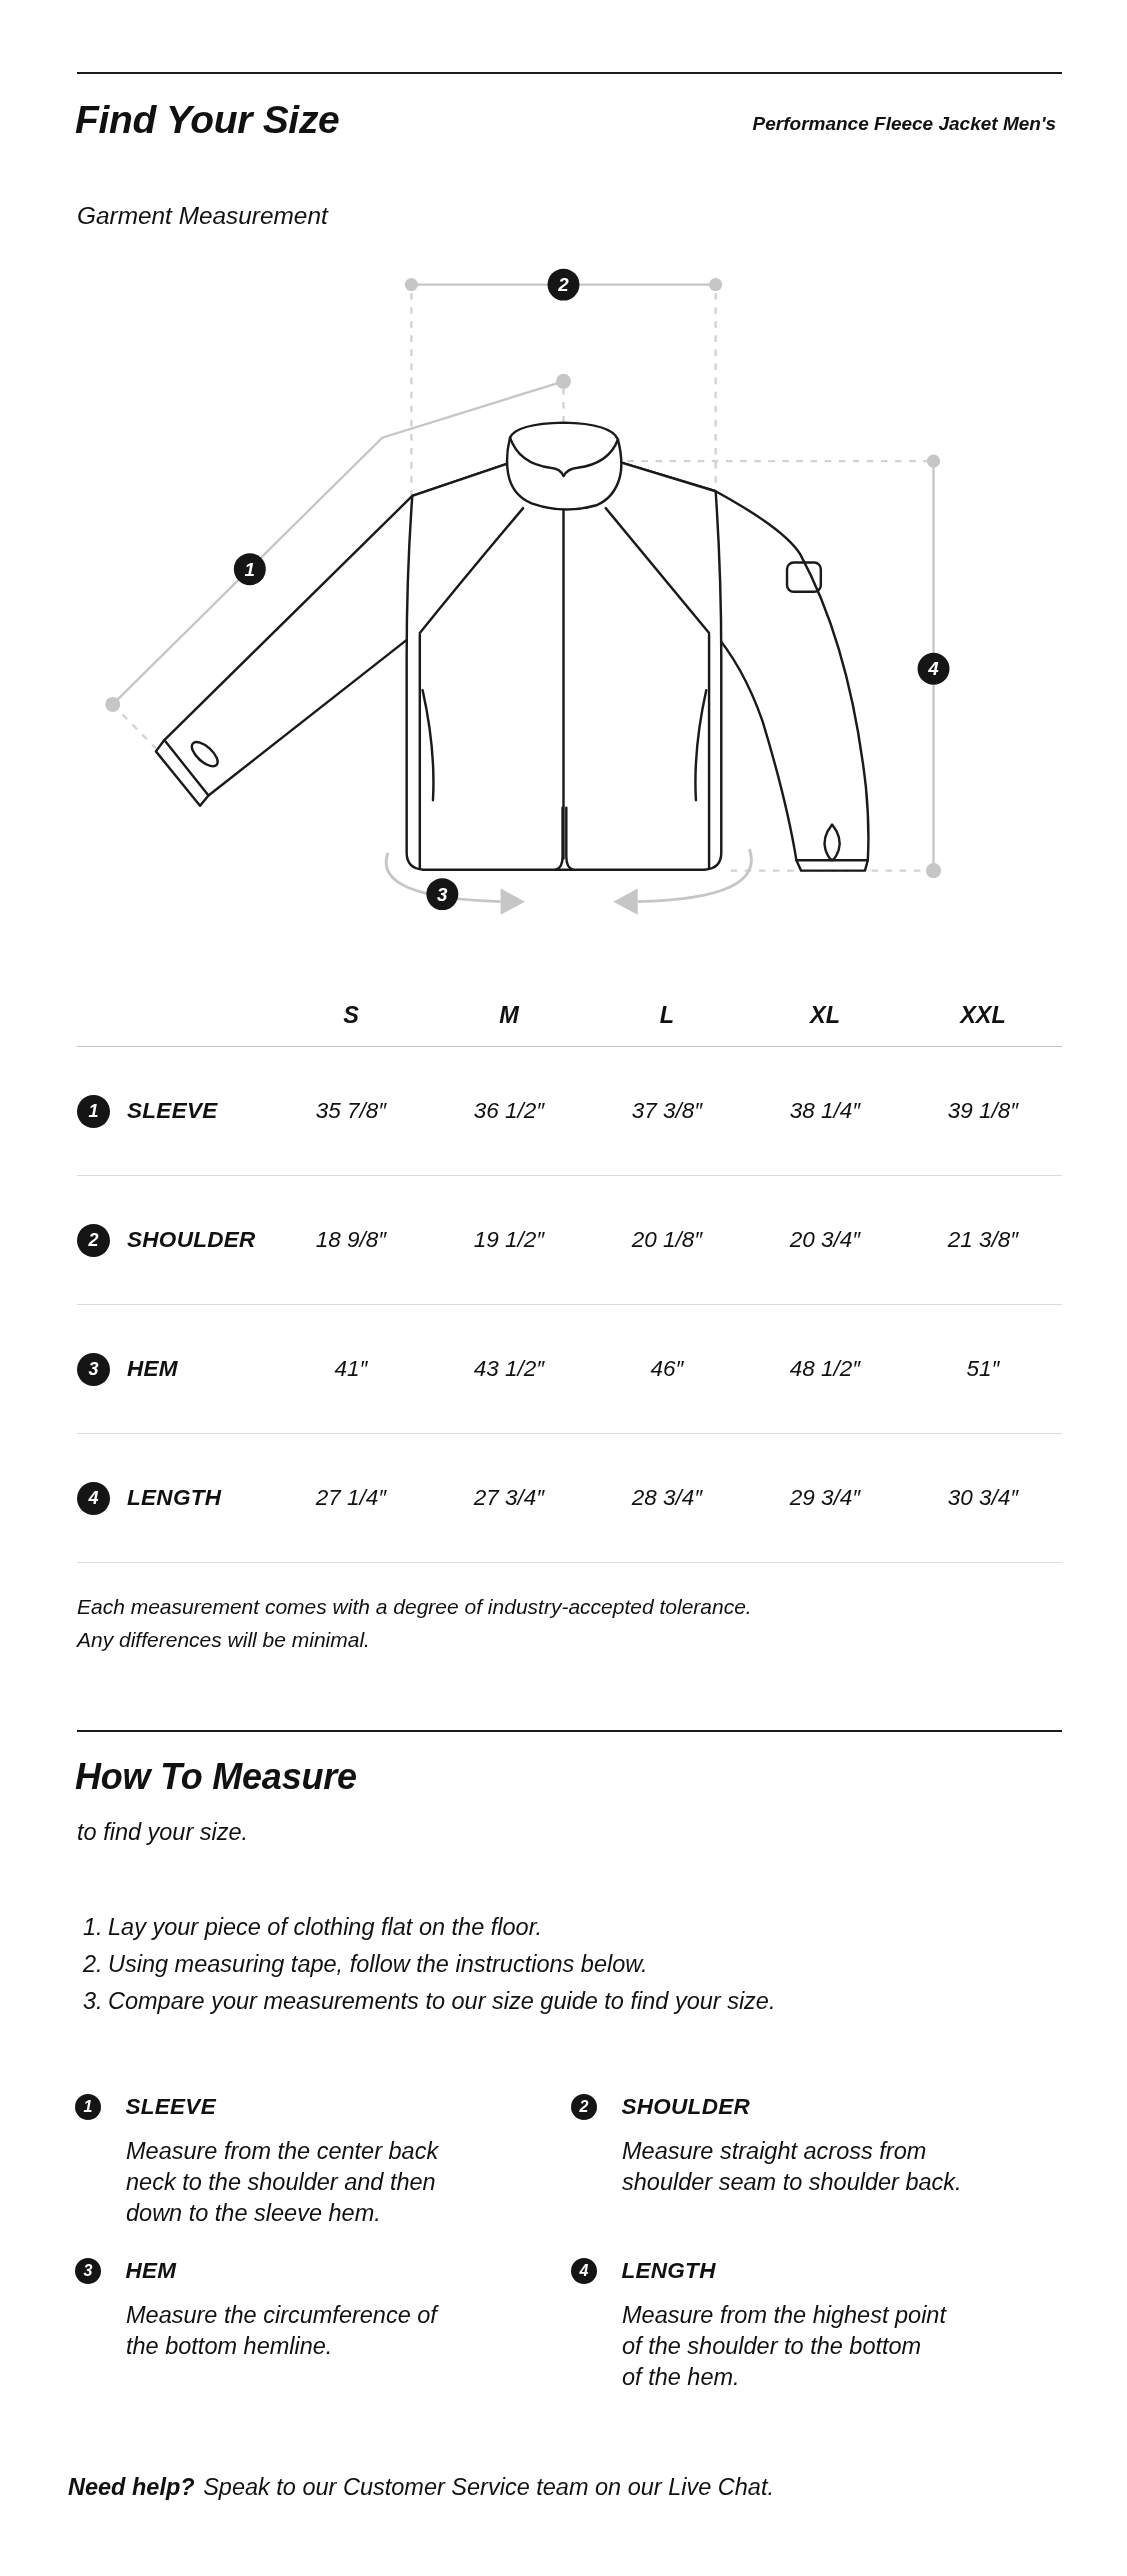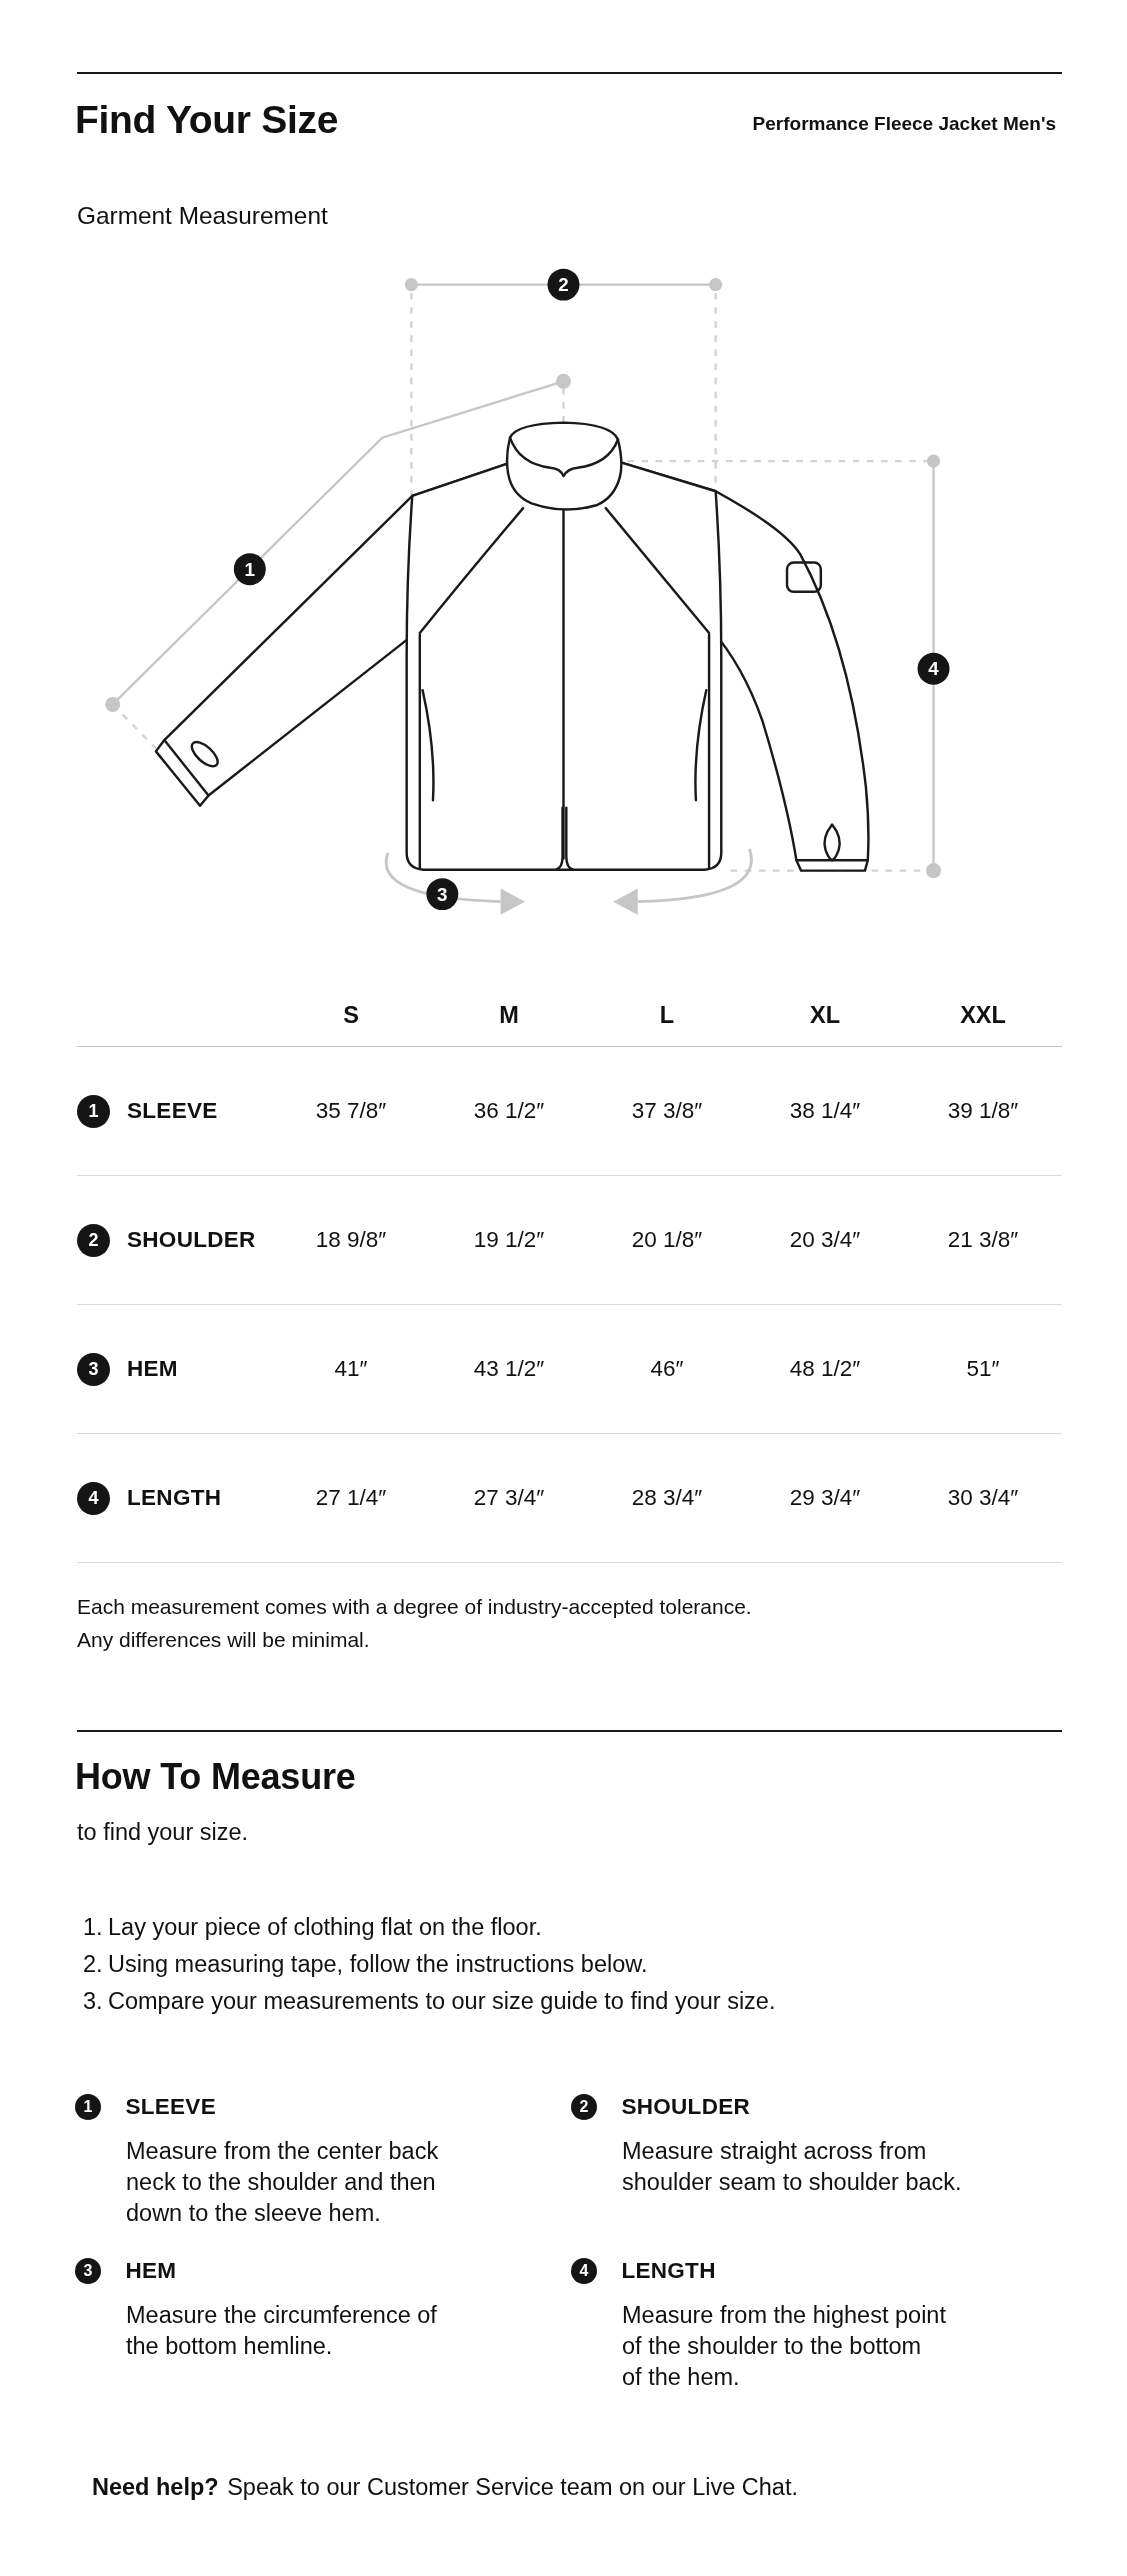--- a/index.html
+++ b/index.html
@@ -1,17 +1,17 @@
 <!DOCTYPE html>
 <html style="font-size:15px"><head>
 <meta charset="utf-8">
 <style>
   html,body{margin:0;padding:0;background:#ffffff;}
   #page{position:relative;width:1127px;height:2576px;background:#fff;color:#111;
-        font-family:"Liberation Sans",sans-serif;overflow:hidden;}
+        font-family:"Liberation Sans",sans-serif;overflow:hidden;font-style:italic;}
   .abs{position:absolute;}
   .rule-dark{height:1.9px;background:#1a1a1a;}
   #rule-top{left:77px;top:72px;width:985px;}
   #page-title{left:75px;top:98px;font-size:39px;font-weight:700;letter-spacing:-0.3px;}
   #product-name{right:71px;top:113px;font-size:19px;font-weight:700;text-align:right;}
   #page-subtitle{left:77px;top:154px;font-size:24.4px;margin-top:48px;}
 
   svg{display:block;}
 
   
@@ -39,21 +39,21 @@
   .detail{position:absolute;width:451px;}
   .detail:nth-of-type(1){left:75px;top:2094px;}
   .detail:nth-of-type(2){left:571px;top:2094px;}
   .detail:nth-of-type(3){left:75px;top:2258px;}
   .detail:nth-of-type(4){left:571px;top:2258px;}
   .d-head{display:flex;align-items:center;gap:24.4px;}
   .d-badge{width:26px;height:26px;flex:0 0 26px;font-size:16px;}
   .d-label{font-size:22.5px;font-weight:700;letter-spacing:0.3px;}
   .d-desc{margin-left:51px;margin-top:16px;font-size:23.5px;line-height:31px;}
 
-  #footer{left:92px;top:2474px;font-size:23.5px;}
+  #footer{left:68px;top:2474px;font-size:23.5px;}
   #footer .fb{font-weight:700;margin-right:8.5px;}
 </style>
 </head>
 <body>
 
 <div id="page">
 
   <div id="rule-top" class="abs rule-dark"></div>
   <div id="page-title" class="abs">Find Your Size</div>
   <div id="product-name" class="abs">Performance Fleece Jacket Men's</div>

